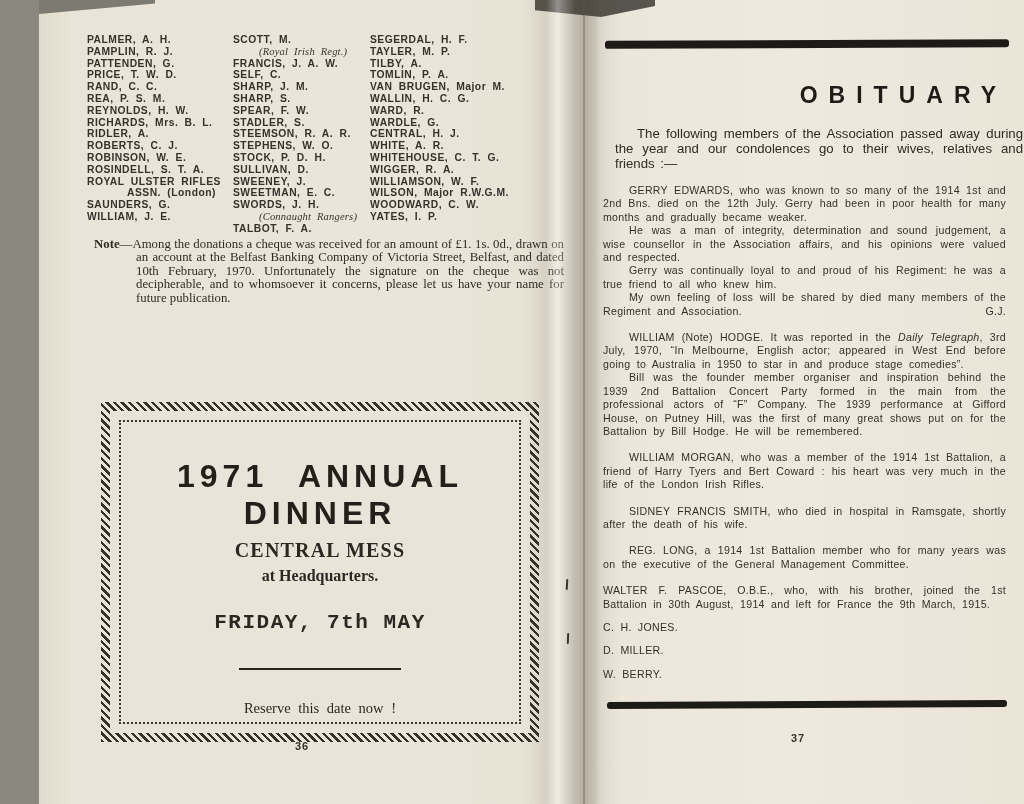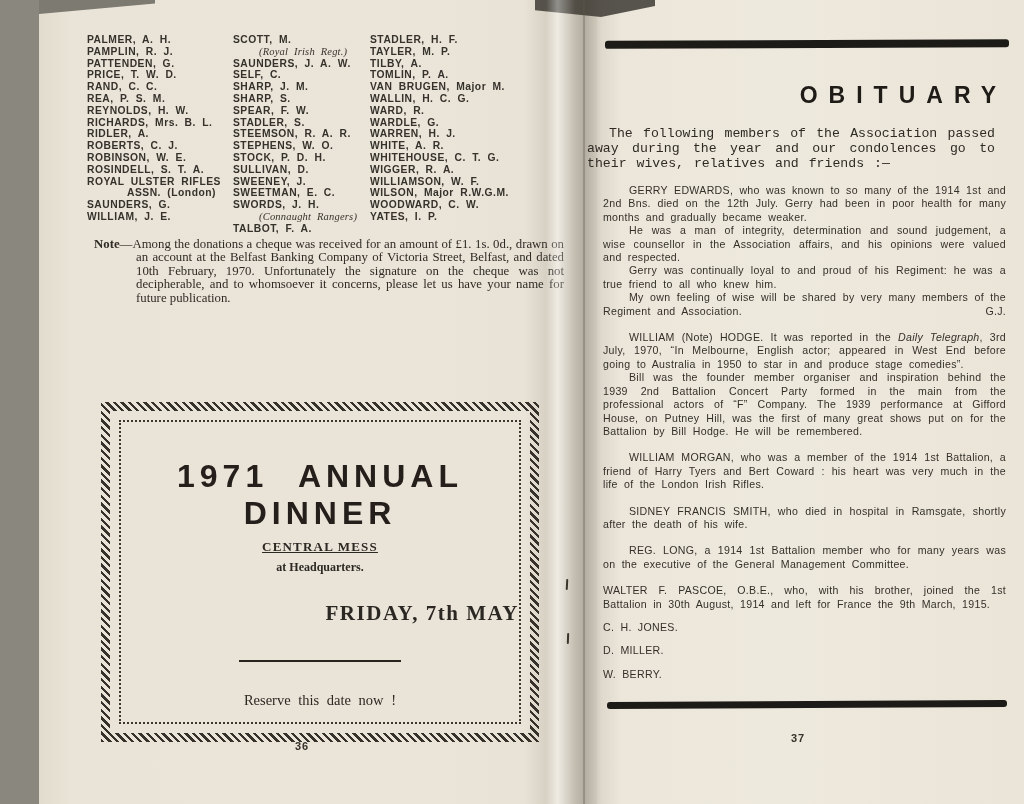--- a/index.html
+++ b/index.html
@@ -49,43 +49,43 @@
 
   .dinner-box{position:absolute;left:62px;top:402px;width:420px;height:322px;
     border:9px solid transparent;
     background:
       linear-gradient(#eae4d8,#eae4d8) padding-box,
       repeating-linear-gradient(45deg,#35322b 0 2.4px,rgba(0,0,0,0) 2.4px 5.4px) border-box;}
   .dinner-inner{position:absolute;inset:9px;border:2px dotted #3a362e;text-align:center;}
   .dinner-title{margin:36px 0 0 0;font-size:32px;font-weight:bold;letter-spacing:5px;
                 word-spacing:17px;color:#241f1a;}
   .dinner-line1{margin:22px 0 0 0;font-family:"Liberation Serif",serif;font-size:14px;}
-  .dinner-line2{margin:7px 0 0 0;font-family:"Liberation Serif",serif;font-size:13px;
-                font-weight:bold;letter-spacing:1.2px;text-decoration:underline;}
-  .dinner-line3{margin:5px 0 0 0;font-family:"Liberation Serif",serif;font-size:12px;
+  .dinner-line2{margin:7px 0 0 0;font-family:"Liberation Serif",serif;font-size:20px;
+                font-weight:bold;letter-spacing:1.2px;}
+  .dinner-line3{margin:5px 0 0 0;font-family:"Liberation Serif",serif;font-size:16px;
                 font-weight:bold;}
-  .dinner-date{margin:26px 0 0 0;font-family:Liberation Serif, serif;font-size:21px;
-               font-weight:bold;letter-spacing:1.5px;text-align:right;}
+  .dinner-date{margin:26px 0 0 0;font-family:Liberation Mono, monospace;font-size:21px;
+               font-weight:bold;letter-spacing:1.5px;}
   .dinner-rule{width:162px;height:2px;background:#28251f;border:none;margin:34px auto 0 auto;}
   .dinner-footer{margin:30px 0 0 0;font-family:"Liberation Serif",serif;font-size:14.5px;
                  word-spacing:4px;}
 
   .pagenum{position:absolute;font-size:11px;font-weight:bold;letter-spacing:1px;color:#35322c;}
   .pagenum-left{left:256px;top:740px;}
   .pagenum-right{left:752px;top:732px;}
 
   
   .bar{position:absolute;height:8px;background:#1d1b18;border-radius:3px;}
   .bar-top{left:566px;top:40px;width:404px;transform:rotate(-.25deg);}
   .bar-bottom{left:568px;top:701px;width:400px;height:7px;transform:rotate(-.3deg);}
 
   .obit-heading{position:absolute;left:564px;top:82px;width:404px;margin:0;text-align:right;
     font-size:23px;font-weight:bold;letter-spacing:11px;color:#1f1c18;}
-  .obit-intro{position:absolute;left:548px;top:126px;width:408px;margin:0;
-    font-family:Liberation Mono, monospace;font-size:13.2px;line-height:15.2px;
+  .obit-intro{position:absolute;left:576px;top:126px;width:408px;margin:0;
+    font-family:Liberation Sans, sans-serif;font-size:13.2px;line-height:15.2px;
     text-align:justify;text-indent:22px;word-spacing:2px;color:#2e2b25;}
 
   .obit-body{position:absolute;left:564px;top:184px;width:403px;color:#33302a;}
   .obit-p{margin:0;font-size:10.6px;line-height:13.4px;text-align:justify;
           word-spacing:3px;letter-spacing:.3px;}
   .obit-p.ind{text-indent:26px;}
   .obit-p .sig{float:right;}
   .obit-p i{font-style:italic;}
 </style>
 </head>
@@ -113,46 +113,46 @@
         <div class="name-line">ROBINSON, W. E.</div>
         <div class="name-line">ROSINDELL, S. T. A.</div>
         <div class="name-line">ROYAL ULSTER RIFLES</div>
         <div class="name-line ind">ASSN. (London)</div>
         <div class="name-line">SAUNDERS, G.</div>
         <div class="name-line">WILLIAM, J. E.</div>
       </div>
       <div class="name-col name-col-1">
         <div class="name-line">SCOTT, M.</div>
         <div class="name-line it ind">(Royal Irish Regt.)</div>
-        <div class="name-line">SAUNDERS, J. A. W.</div>
+        <div class="name-line">FRANCIS, J. A. W.</div>
         <div class="name-line">SELF, C.</div>
         <div class="name-line">SHARP, J. M.</div>
         <div class="name-line">SHARP, S.</div>
         <div class="name-line">SPEAR, F. W.</div>
         <div class="name-line">STADLER, S.</div>
         <div class="name-line">STEEMSON, R. A. R.</div>
         <div class="name-line">STEPHENS, W. O.</div>
         <div class="name-line">STOCK, P. D. H.</div>
         <div class="name-line">SULLIVAN, D.</div>
         <div class="name-line">SWEENEY, J.</div>
         <div class="name-line">SWEETMAN, E. C.</div>
         <div class="name-line">SWORDS, J. H.</div>
         <div class="name-line it ind">(Connaught Rangers)</div>
         <div class="name-line">TALBOT, F. A.</div>
       </div>
       <div class="name-col name-col-2">
-        <div class="name-line">STADLER, H. F.</div>
+        <div class="name-line">SEGERDAL, H. F.</div>
         <div class="name-line">TAYLER, M. P.</div>
         <div class="name-line">TILBY, A.</div>
         <div class="name-line">TOMLIN, P. A.</div>
         <div class="name-line">VAN BRUGEN, Major M.</div>
         <div class="name-line">WALLIN, H. C. G.</div>
         <div class="name-line">WARD, R.</div>
         <div class="name-line">WARDLE, G.</div>
-        <div class="name-line">WARREN, H. J.</div>
+        <div class="name-line">CENTRAL, H. J.</div>
         <div class="name-line">WHITE, A. R.</div>
         <div class="name-line">WHITEHOUSE, C. T. G.</div>
         <div class="name-line">WIGGER, R. A.</div>
         <div class="name-line">WILLIAMSON, W. F.</div>
         <div class="name-line">WILSON, Major R.W.G.M.</div>
         <div class="name-line">WOODWARD, C. W.</div>
         <div class="name-line">YATES, I. P.</div>
       </div>
     </div>
 
@@ -179,21 +179,21 @@
   <div class="bar bar-top"></div>
 
   <h1 class="obit-heading">OBITUARY</h1>
 
   <p class="obit-intro">The following members of the Association passed away during the year and our condolences go to their wives, relatives and friends :—</p>
 
   <div class="obit-body">
       <p class="obit-p ind" style="margin-top: 0px;"><span>GERRY EDWARDS, who was known to so many of the 1914 1st and 2nd Bns. died on the 12th July.  Gerry had been in poor health for many months and gradually became weaker.</span></p>
       <p class="obit-p ind" style="margin-top: 0px;"><span>He was a man of integrity, determination and sound judgement, a wise counsellor in the Association affairs, and his opinions were valued and respected.</span></p>
       <p class="obit-p ind" style="margin-top: 0px;"><span>Gerry was continually loyal to and proud of his Regiment: he was a true friend to all who knew him.</span></p>
-      <p class="obit-p ind" style="margin-top: 0px;"><span>My own feeling of wise will be shared by very many members of the Regiment and Association.</span><span class="sig">G.J.</span></p>
+      <p class="obit-p ind" style="margin-top: 0px;"><span>My own feeling of loss will be shared by died many members of the Regiment and Association.</span><span class="sig">G.J.</span></p>
       <p class="obit-p ind" style="margin-top: 13px;"><span>WILLIAM (Note) HODGE.  It was reported in the </span><i>Daily Telegraph</i><span>, 3rd July, 1970, “In Melbourne, English actor; appeared in West End before going to Australia in 1950 to star in and produce stage comedies”.</span></p>
       <p class="obit-p ind" style="margin-top: 0px;"><span>Bill was the founder member organiser and inspiration behind the 1939 2nd Battalion Concert Party formed in the main from the professional actors of “F” Company.  The 1939 performance at Gifford House, on Putney Hill, was the first of many great shows put on for the Battalion by Bill Hodge. He will be remembered.</span></p>
       <p class="obit-p ind" style="margin-top: 13px;"><span>WILLIAM MORGAN, who was a member of the 1914 1st Battalion, a friend of Harry Tyers and Bert Coward : his heart was very much in the life of the London Irish Rifles.</span></p>
       <p class="obit-p ind" style="margin-top: 13px;"><span>SIDNEY FRANCIS SMITH, who died in hospital in Ramsgate, shortly after the death of his wife.</span></p>
       <p class="obit-p ind" style="margin-top: 13px;"><span>REG. LONG, a 1914 1st Battalion member who for many years was on the executive of the General Management Committee.</span></p>
       <p class="obit-p" style="margin-top: 13px;"><span>WALTER F. PASCOE, O.B.E., who, with his brother, joined the 1st Battalion in 30th August, 1914 and left for France the 9th March, 1915.</span></p>
       <p class="obit-p" style="margin-top: 10px;"><span>C. H. JONES.</span></p>
       <p class="obit-p" style="margin-top: 10px;"><span>D. MILLER.</span></p>
       <p class="obit-p" style="margin-top: 10px;"><span>W. BERRY.</span></p>
     </div>

